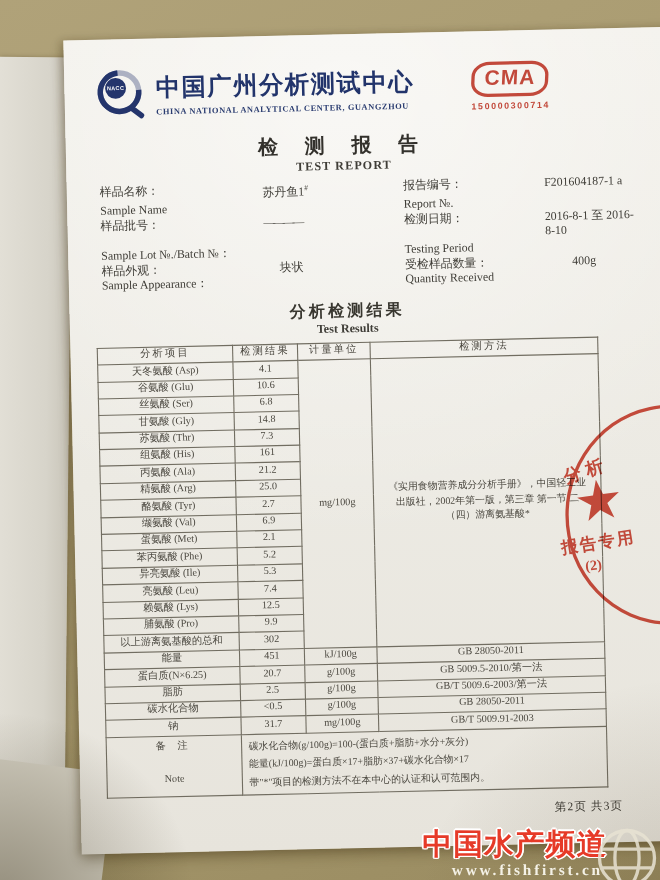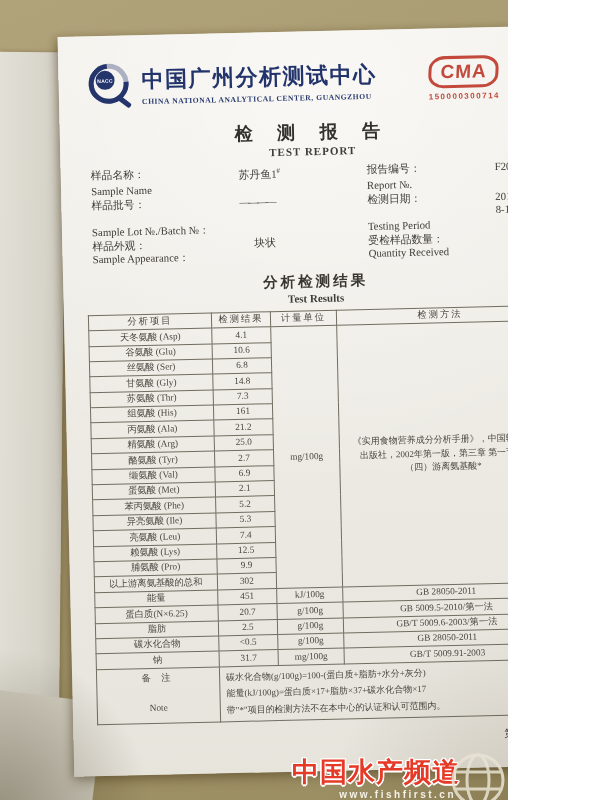--- a/index.html
+++ b/index.html
@@ -1,19 +1,19 @@
 <!DOCTYPE html>
 <html><head>
 <meta charset="utf-8">
 <style>
   * { margin:0; padding:0; box-sizing:border-box; }
   html,body { width:600px; height:800px; overflow:hidden; }
   body { font-family:"Liberation Serif","DejaVu Serif",serif; }
 
-  .scene { position:relative; width:508px; height:800px; overflow:hidden;
+  .scene { position:relative; width:600px; height:800px; overflow:hidden;
            background:linear-gradient(155deg,#b0a279 0%,#a89a6f 45%,#9a8c61 100%); }
 
   
   .under-page { position:absolute; left:-6px; top:52px; width:68px; height:760px;
                 background:linear-gradient(90deg,#e3e0d7,#d7d4ca 70%,#c9c5b9);
                 transform:rotate(.6deg); box-shadow:2px 0 4px rgba(70,55,25,.35); }
   .under-fold { position:absolute; left:-12px; top:696px; width:110px; height:110px;
                 background:#d3cfc2; transform:rotate(7deg); }
 
   
@@ -109,22 +109,22 @@
         radial-gradient(42% 30% at 0% 102%, rgba(45,35,10,.38), transparent 70%),
         radial-gradient(60% 40% at 105% 105%, rgba(60,45,15,.18), transparent 70%); }
 
   
   .watermark { position:absolute; right:2px; bottom:0; z-index:9; display:flex;
                align-items:flex-end; }
   .wm-text { text-align:right; font-family:"Liberation Sans","DejaVu Sans",sans-serif; }
   .wm-brand { font-size:27px; font-weight:bold; color:#e63a28; letter-spacing:1px;
       text-shadow:-1.5px 0 #fff,1.5px 0 #fff,0 -1.5px #fff,0 1.5px #fff,
                   -1px -1px #fff,1px 1px #fff,-1px 1px #fff,1px -1px #fff; }
-  .wm-url { font-size:10px; font-weight:bold; color:#f4f1e6; letter-spacing:2.5px;
-            margin-top:-1px; padding-right:4px; }
+  .wm-url { font-size:14px; font-weight:bold; color:#f4f1e6; letter-spacing:2.5px;
+            margin-top:-1px; padding-right:4px;font-family:Liberation Serif, serif; }
   .wm-globe { margin-left:-14px; margin-bottom:-10px; opacity:.9; }
 </style>
 </head>
 <body>
 
 <div class="scene">
 
   <div class="under-page"></div>
   <div class="under-fold"></div>
 

